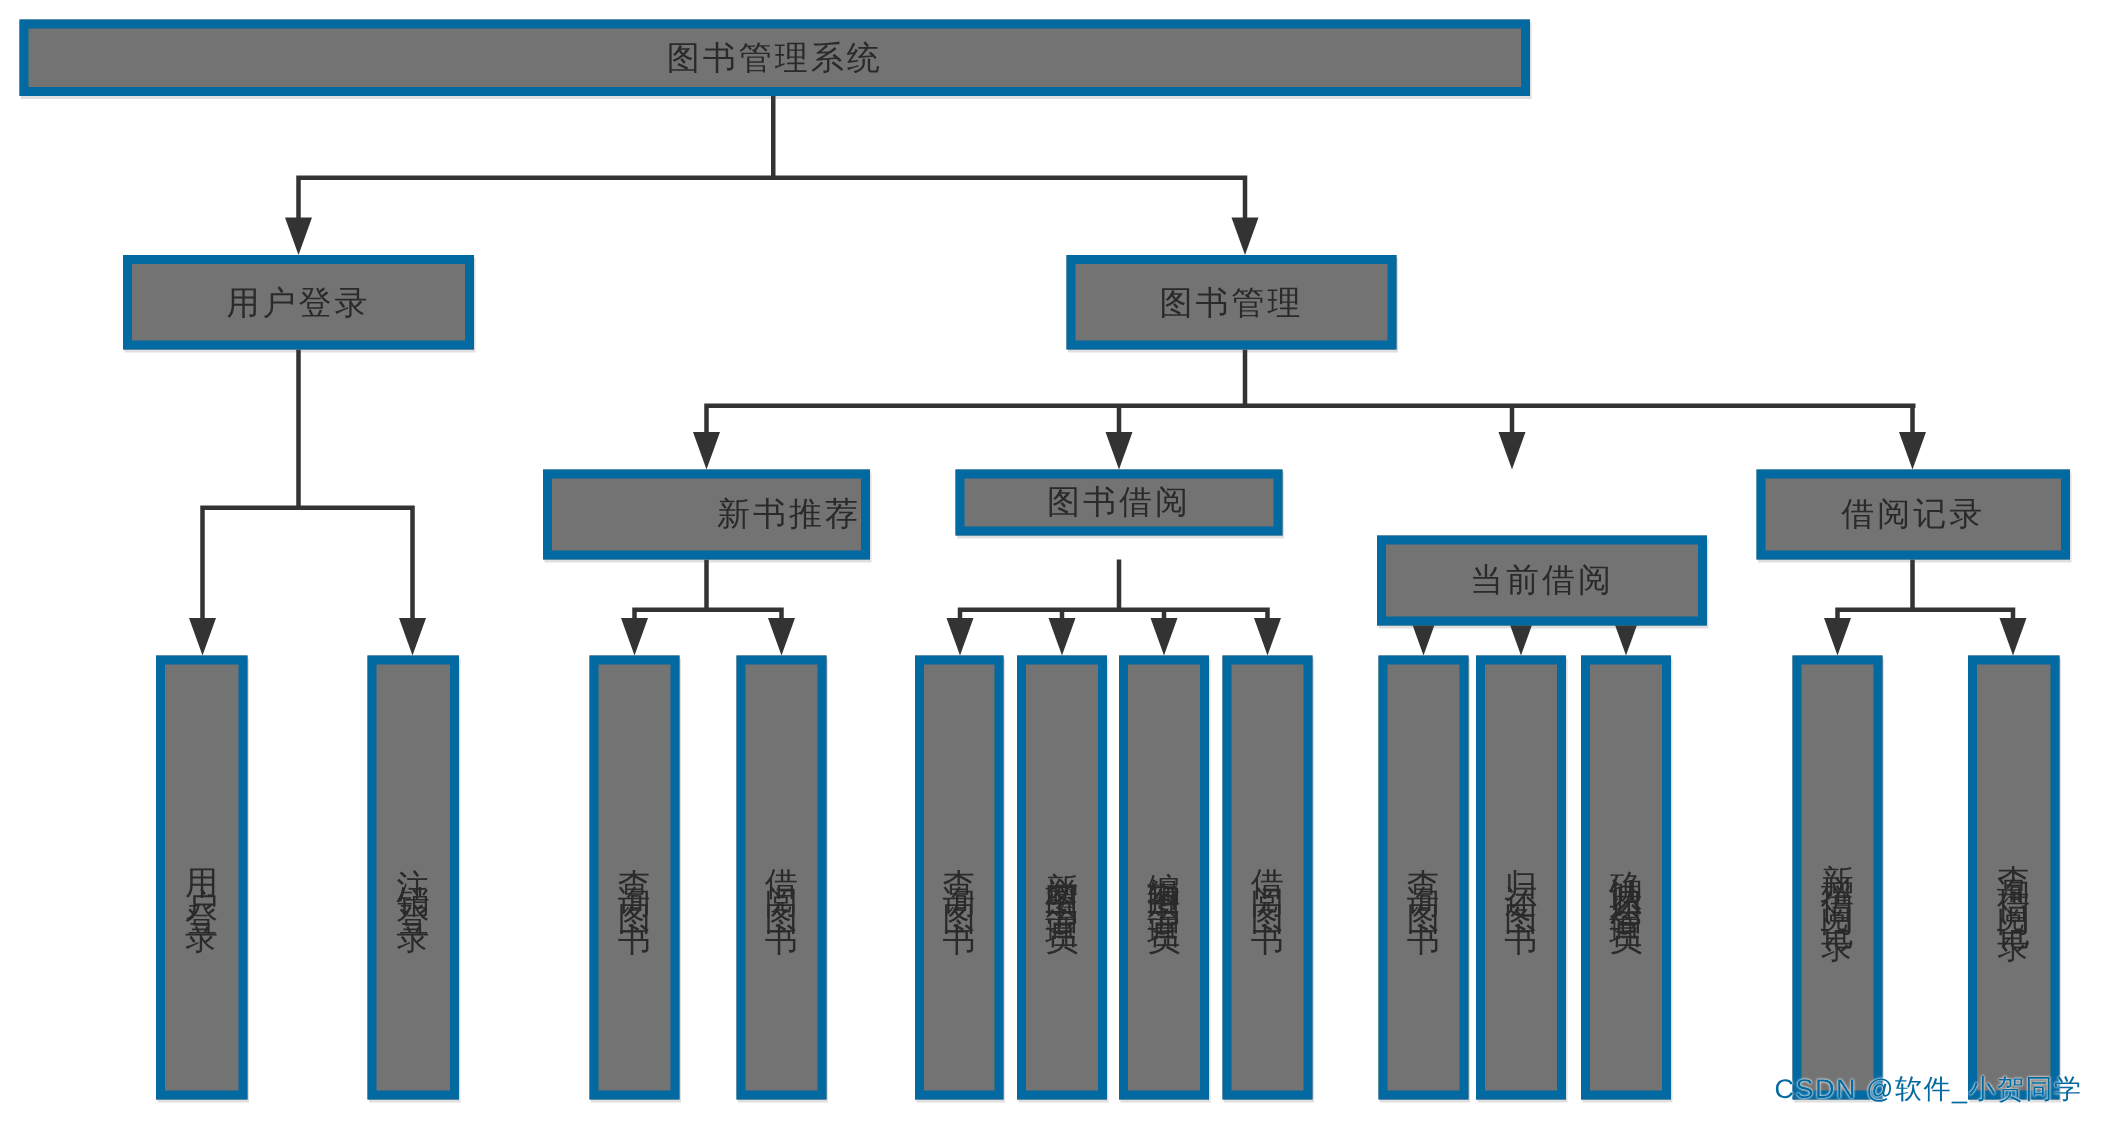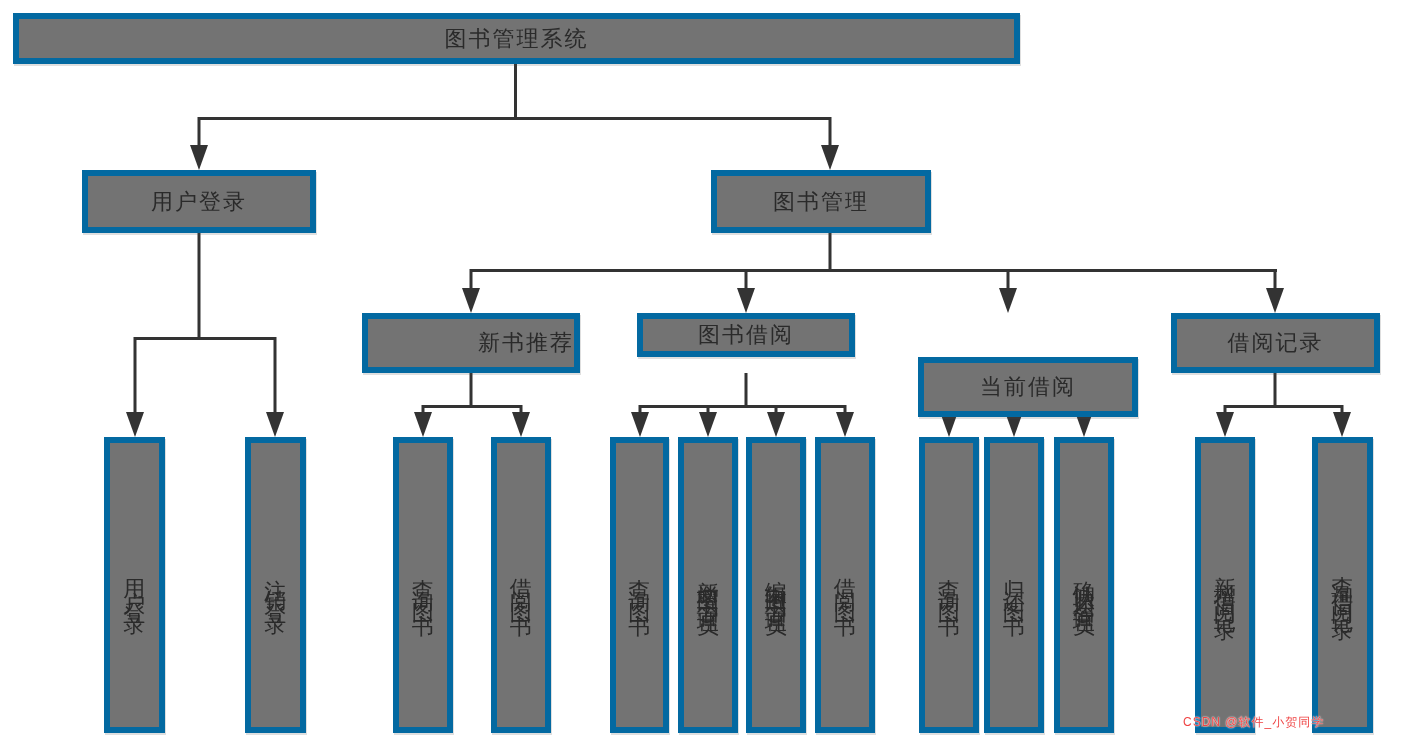--- a/index.html
+++ b/index.html
@@ -41,23 +41,23 @@
     letter-spacing: 12px;
     line-height: 1.35;
     white-space: nowrap;
   }
   .leaf .vlabel.mid  { letter-spacing: 9px; }
   .leaf .vlabel.long { letter-spacing: 5px; }
   #watermark {
     position: absolute;
     left: 1183px;
     top: 714px;
-    font-size: 12px;
+    font-size: 18px;
     letter-spacing: 1px;
-    color: #ef4444;
+    color: #0369a1;
     text-shadow: 0 0 2px #ffffff, 0 0 1px #ffffff;
     white-space: nowrap;
   }
 </style>
 </head>
 <body>
 
 <div id="canvas">
 
   <svg id="connectors" viewBox="0 0 1405 747" xmlns="http://www.w3.org/2000/svg">

